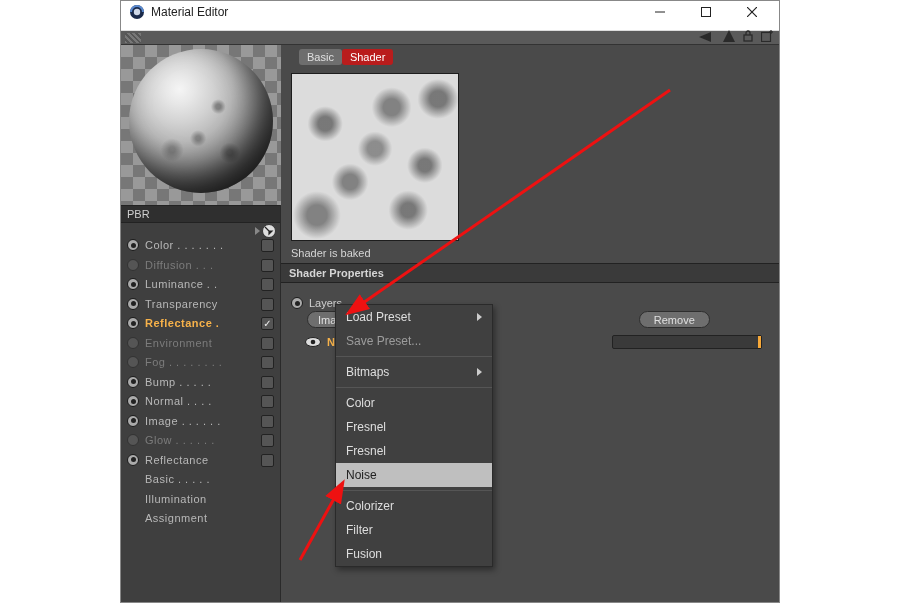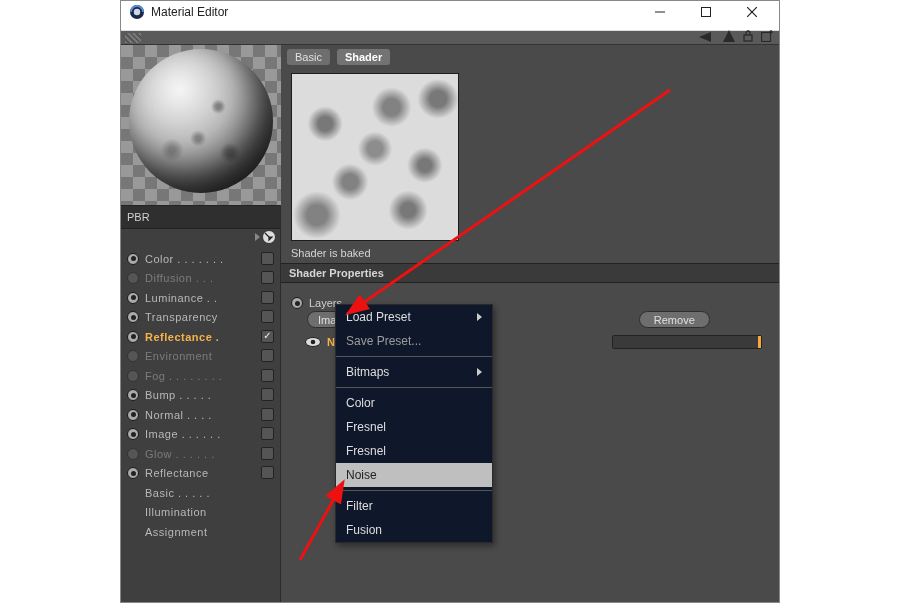--- a/index.html
+++ b/index.html
@@ -66,59 +66,59 @@
   }
   .sphere::after{
     content:""; position:absolute; inset:0; border-radius:50%;
     background: radial-gradient(circle at 62% 40%, rgba(0,0,0,0.35) 0 2%, transparent 6%),
                 radial-gradient(circle at 48% 62%, rgba(0,0,0,0.3) 0 2%, transparent 7%),
                 radial-gradient(circle at 30% 70%, rgba(0,0,0,0.25) 0 2%, transparent 8%),
                 radial-gradient(circle at 70% 72%, rgba(0,0,0,0.3) 0 2%, transparent 7%);
   }
   .matname-bar {
     background:#2f2f2f; border-top:1px solid #222; border-bottom:1px solid #222;
-    padding:2px 6px; display:flex; align-items:center; height:24px;
+    padding:2px 6px; display:flex; align-items:center; height:18px;
   }
   .matname-bar .matname { color:#cfcfcf; font-size:11px; flex:1; }
   .matname-extra { height:16px; background:#3f3f3f; display:flex; justify-content:flex-end; align-items:center; padding-right:4px; gap:2px;}
   .matname-extra .tri { width:0;height:0;border-left:5px solid #888;border-top:4px solid transparent;border-bottom:4px solid transparent; }
   .matname-extra .circ { width:14px;height:14px;border-radius:50%;background:#ddd;border:1px solid #333; display:flex;align-items:center;justify-content:center;}
   .matname-extra .circ svg{display:block;}
   .channels { flex:1; overflow:hidden; }
   .chan-row {
-    display:flex; align-items:flex-end; height:19.5px;
+    display:flex; align-items:flex-start; height:19.5px;
     padding-left:6px; gap:6px;
   }
   .chan-row .radio {
     width:12px;height:12px;border-radius:50%;
     border:1.5px solid #1a1a1a; background:#aaa;
     display:flex;align-items:center;justify-content:center;
     flex-shrink:0;
   }
   .chan-row .radio.off{ background:#555; border-color:#333; }
   .chan-row .radio .dot { width:5px;height:5px;border-radius:50%;background:#222; }
   .chan-row .label { font-size:11px; color:#b8b8b8; flex:1; white-space:nowrap; overflow:hidden; letter-spacing:0.5px;}
-  .chan-row .label.dim { color:#7c7c7c;margin-top:48px; }
+  .chan-row .label.dim { color:#7c7c7c; }
   .chan-row .label.active { color:#f7b24a; font-weight:600; }
   .chan-row .chk {
     width:13px;height:13px;background:#555;border:1px solid #222;border-radius:2px;
     margin-right:6px; flex-shrink:0; display:flex;align-items:center;justify-content:center;
   }
   .chan-row .chk.checked::after{ content:"✓"; color:#eee; font-size:10px; line-height:1; }
   .chan-row.nochk .chk{visibility:hidden;}
   .chan-row.noradio .radio{visibility:hidden;}
 
   .right-col { flex:1; background:#4a4a4a; display:flex; flex-direction:column; position:relative; }
-  .tabs-row { display:flex; gap:7px; padding:4px 6px 2px; height:24px; }
+  .tabs-row { display:flex; gap:0; padding:4px 18px 2px; height:24px; }
   .tab {
     background:#6e6e6e; color:#e0e0e0; font-size:11px;
     height:16px; padding:0 8px; border-radius:3px;
     display:flex; align-items:center;
   }
-  .tab.active { background:#737373; color:#fff;font-weight:bold; }
+  .tab.active { background:#b91c1c; color:#fff; }
   .shader-preview {
     margin:4px 0 4px 10px;
     width:168px; height:168px;
     border:1px solid #222;
     background:
       radial-gradient(circle at 20% 30%, rgba(30,30,30,0.5) 0 4%, transparent 10%),
       radial-gradient(circle at 60% 20%, rgba(30,30,30,0.45) 0 5%, transparent 12%),
       radial-gradient(circle at 80% 55%, rgba(30,30,30,0.5) 0 4%, transparent 11%),
       radial-gradient(circle at 35% 65%, rgba(30,30,30,0.45) 0 5%, transparent 12%),
       radial-gradient(circle at 70% 82%, rgba(30,30,30,0.5) 0 4%, transparent 11%),
@@ -161,21 +161,21 @@
       radial-gradient(circle at 40% 75%, rgba(30,30,30,0.5) 0 8%, transparent 22%),
       #d8d8d8;
   }
   .opacity-bar {
     width:150px; height:14px; background:#3a3a3a; border:1px solid #222; border-radius:2px; position:relative;
   }
   .opacity-bar::after{ content:""; position:absolute; right:0; top:0; bottom:0; width:3px; background:#f7a838; }
 
   .context-menu {
     position:absolute; left:335px; top:304px; width:158px;
-    background:#0f172a; border:1px solid #2a2a2a;
+    background:#404040; border:1px solid #2a2a2a;
     box-shadow: 2px 3px 6px rgba(0,0,0,0.4);
     z-index:50;
   }
   .context-menu .mi {
     height:24px; padding:0 10px; display:flex; align-items:center; justify-content:space-between;
     color:#dedede; font-size:12px;
   }
   .context-menu .mi.disabled { color:#9c9c9c; }
   .context-menu .mi.highlight { background:#bfbfbf; color:#222; }
   .context-menu .sep { height:1px; background:#555; margin:3px 0; }
@@ -416,20 +416,23 @@
       <span>Fresnel</span>
     </div>
   <div class="mi">
       <span>Fresnel</span>
     </div>
   <div class="mi highlight">
       <span>Noise</span>
     </div>
   <div class="sep"></div>
   <div class="mi">
+      <span>Colorizer</span>
+    </div>
+  <div class="mi">
       <span>Filter</span>
     </div>
   <div class="mi">
       <span>Fusion</span>
     </div>
 </div>
 
 <svg class="annot" style="left:0;top:0;" width="900" height="603">
   <defs>
     <marker id="ah" markerWidth="10" markerHeight="10" refX="2" refY="3" orient="auto">

